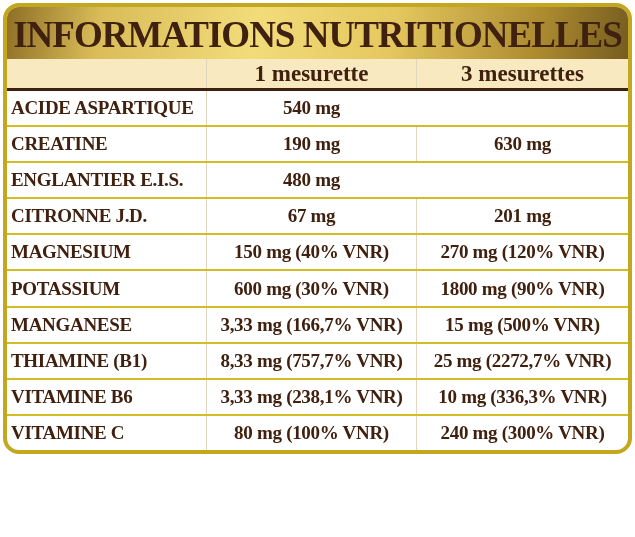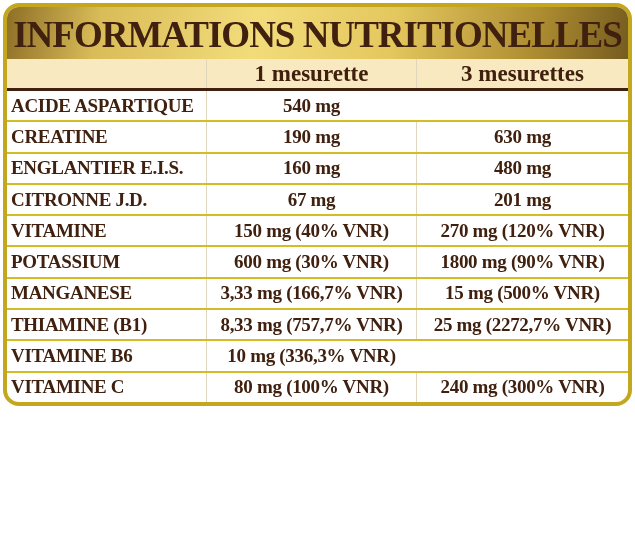--- a/index.html
+++ b/index.html
@@ -4,21 +4,21 @@
 <style>
   html, body {
     margin: 0; padding: 0;
     width: 635px; height: 537px;
     background: #ffffff;
     font-family: "Liberation Serif", "DejaVu Serif", serif;
   }
   .panel {
     position: absolute;
     left: 3px; top: 3px;
-    width: 629px; height: 403px;
+    width: 629px; height: 451px;
     box-sizing: border-box;
     border: 4px solid var(--gold_border, #c3a71f);
     border-radius: 16px;
     overflow: hidden;
     background: var(--body_bg, #ffffff);
     display: flex;
     flex-direction: column;
   }
   .title-band {
     height: 52px;
@@ -125,32 +125,31 @@
     </div>
 
     <div class="trow grid3">
       <div class="cell name">CREATINE</div>
       <div class="cell val vline">190 mg</div>
       <div class="cell val vline">630 mg</div>
     </div>
 
     <div class="trow grid3">
       <div class="cell name">ENGLANTIER E.I.S.</div>
-      <div class="cell val vline">160 mg</div>
       <div class="cell val vline">480 mg</div>
     </div>
 
     <div class="trow grid3">
       <div class="cell name">CITRONNE J.D.</div>
       <div class="cell val vline">67 mg</div>
       <div class="cell val vline">201 mg</div>
     </div>
 
     <div class="trow grid3">
-      <div class="cell name">VITAMINE</div>
+      <div class="cell name">MAGNESIUM</div>
       <div class="cell val vline">150 mg (40% VNR)</div>
       <div class="cell val vline">270 mg (120% VNR)</div>
     </div>
 
     <div class="trow grid3">
       <div class="cell name">POTASSIUM</div>
       <div class="cell val vline">600 mg (30% VNR)</div>
       <div class="cell val vline">1800 mg (90% VNR)</div>
     </div>
 
@@ -161,20 +160,21 @@
     </div>
 
     <div class="trow grid3">
       <div class="cell name">THIAMINE (B1)</div>
       <div class="cell val vline">8,33 mg (757,7% VNR)</div>
       <div class="cell val vline">25 mg (2272,7% VNR)</div>
     </div>
 
     <div class="trow grid3">
       <div class="cell name">VITAMINE B6</div>
+      <div class="cell val vline">3,33 mg (238,1% VNR)</div>
       <div class="cell val vline">10 mg (336,3% VNR)</div>
     </div>
 
     <div class="trow grid3">
       <div class="cell name">VITAMINE C</div>
       <div class="cell val vline">80 mg (100% VNR)</div>
       <div class="cell val vline">240 mg (300% VNR)</div>
     </div>
 
   </div>

